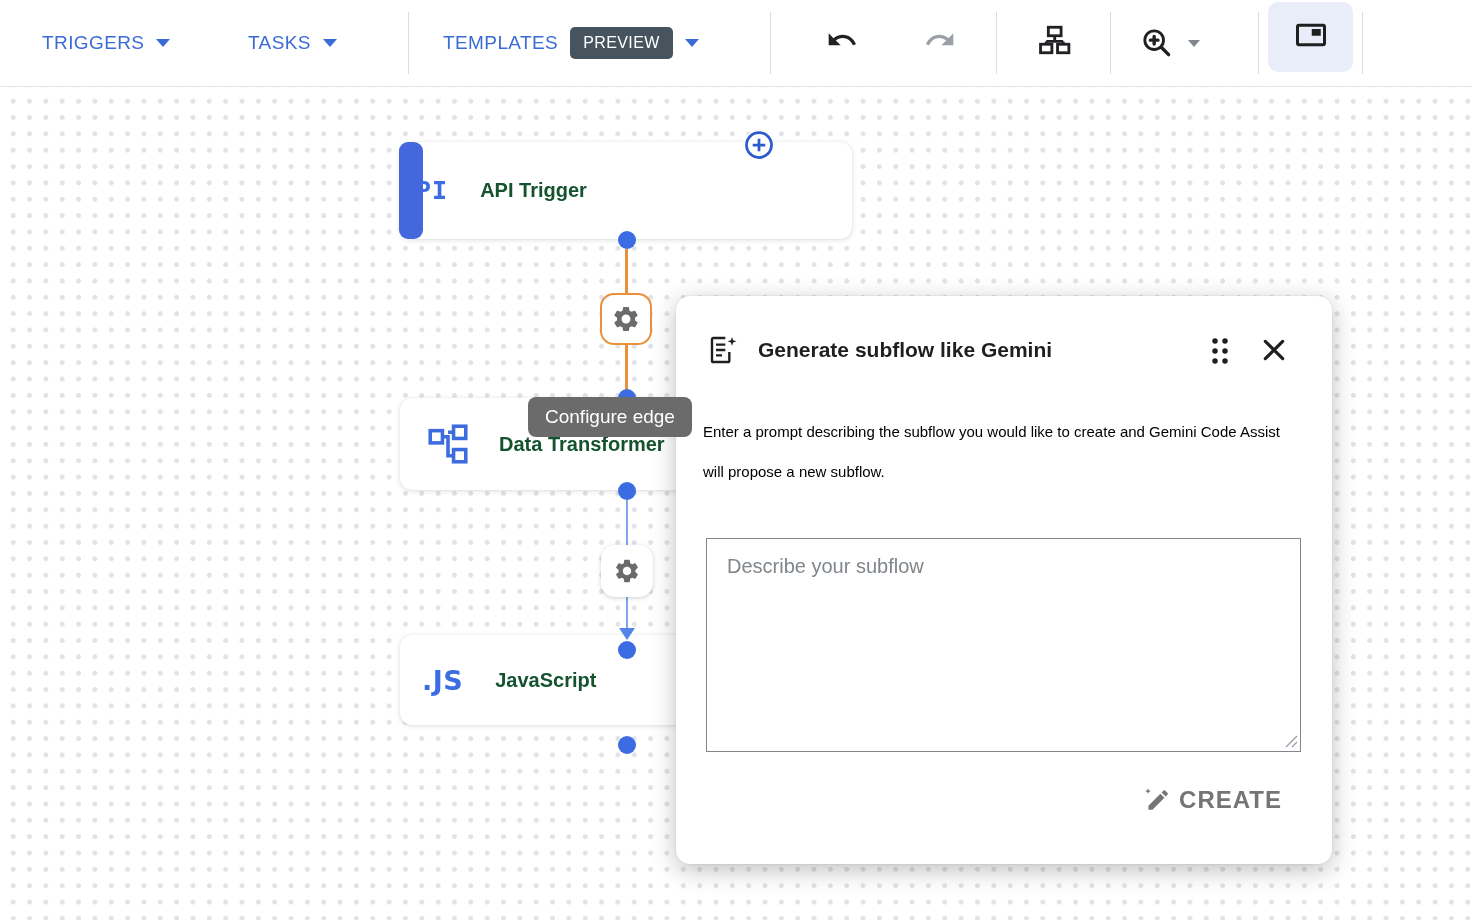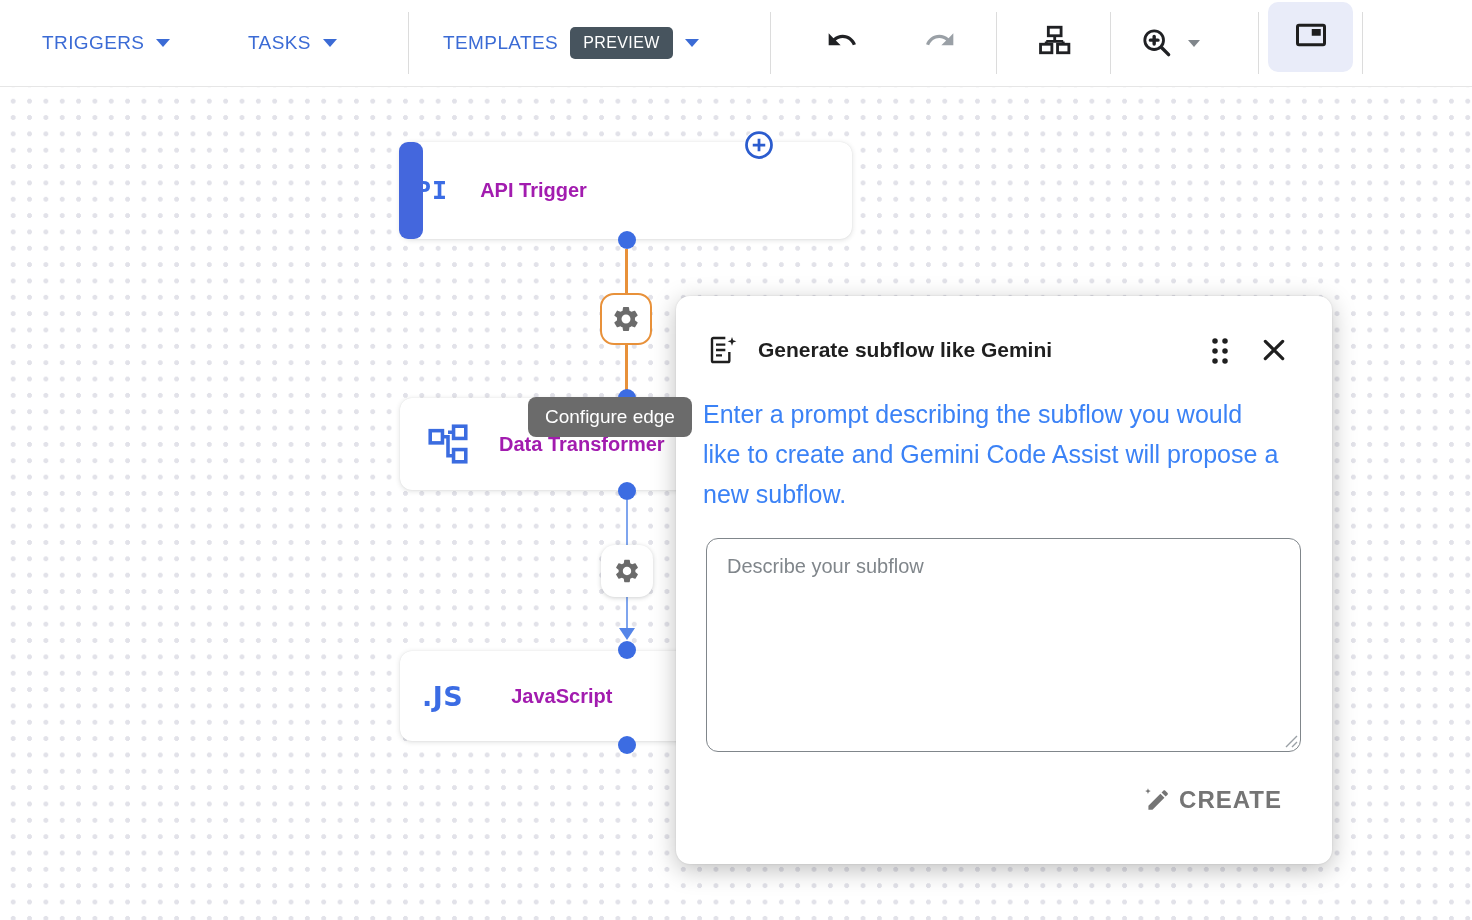--- a/index.html
+++ b/index.html
@@ -28,21 +28,21 @@
 
   
   .canvas { position:absolute; left:0; top:87px; width:1472px; height:833px;
             background-color:#fff;
             background-image:radial-gradient(circle, #e2e2e9 2.2px, transparent 2.4px);
             background-size:16.35px 16.35px; background-position:5px 6px; }
 
   .node { position:absolute; background:#fff; border-radius:12px;
           box-shadow:0 1px 5px rgba(60,64,67,.18), 0 0 1px rgba(60,64,67,.12);
           display:flex; align-items:center; cursor:pointer; }
-  .node-label { font-size:20px; font-weight:700; color:#a21caf; white-space:nowrap; }
+  .node-label { font-size:20px; font-weight:700; color:#14532d; white-space:nowrap; }
 
   .api-bar { position:absolute; left:399px; top:142px; width:24px; height:97px;
              background:#4467dd; border-radius:9px; z-index:3; }
   .api-badge { font-family:"DejaVu Sans Mono", monospace; font-weight:700; font-size:25px;
                color:#3b6ce4; letter-spacing:1px; }
   .js-badge { font-family:"DejaVu Sans", sans-serif; font-weight:800; font-size:27px;
               color:#3b6ce4; letter-spacing:.5px; }
 
   .conn-dot { position:absolute; width:18px; height:18px; border-radius:50%;
               background:#3c6ce2; z-index:4; cursor:pointer; }
@@ -64,24 +64,24 @@
               color:#2b5cce; cursor:pointer; z-index:6; background:#fff; border-radius:50%; }
 
   
   .dialog { position:absolute; left:676px; top:296px; width:656px; height:568px;
             background:#fff; border-radius:14px; z-index:30;
             box-shadow:0 6px 24px rgba(0,0,0,.25), 0 0 2px rgba(0,0,0,.12); }
   .dlg-icon { position:absolute; left:30px; top:38px; width:32px; height:32px; color:#1f1f1f; }
   .dlg-title { position:absolute; left:82px; top:42px; font-size:21px; font-weight:700; color:#1f1f1f; }
   .dlg-drag { position:absolute; left:532px; top:40px; width:24px; height:30px; color:#1f1f1f; cursor:grab; }
   .dlg-close { position:absolute; left:582px; top:38px; width:32px; height:32px; color:#1f1f1f; cursor:pointer; }
-  .dlg-desc { position:absolute; left:27px; top:98px; width:582px; font-size:25px;
-              line-height:40px; color:#3b82f6; }
+  .dlg-desc { position:absolute; left:27px; top:116px; width:582px; font-size:15px;
+              line-height:40px; color:#000000; }
   .dlg-textarea { position:absolute; left:30px; top:242px; width:595px; height:214px;
-                  border:1px solid #80868b; border-radius:12px; resize:none; outline:none;
+                  border:1px solid #80868b; border-radius:0; resize:none; outline:none;
                   font-family:"Liberation Sans", sans-serif; font-size:20px; color:#1f1f1f;
                   padding:16px 20px; }
   .dlg-textarea::placeholder { color:#80868b; }
   .resize-grip { position:absolute; left:608px; top:438px; pointer-events:none; }
   .create-btn { position:absolute; right:50px; bottom:46px; height:36px; display:flex;
                 align-items:center; gap:10px; color:#757575; cursor:pointer; }
   .create-label { font-size:24px; font-weight:700; letter-spacing:1px; color:#757575; }
 </style>
 </head>
 <body>
@@ -207,21 +207,21 @@
     </div>
     <div class="conn-dot" style="left:618px; top:395px"></div>
 
     <div class="gear-box" style="left:601px; top:458px">
       <svg width="28" height="28" viewBox="0 0 24 24" fill="currentColor">
         <path d="M19.14 12.94c.04-.3.06-.61.06-.94 0-.32-.02-.64-.07-.94l2.03-1.58c.18-.14.23-.41.12-.61l-1.92-3.32c-.12-.22-.37-.29-.59-.22l-2.39.96c-.5-.38-1.03-.7-1.62-.94l-.36-2.54c-.04-.24-.24-.41-.48-.41h-3.84c-.24 0-.43.17-.47.41l-.36 2.54c-.59.24-1.13.57-1.62.94l-2.39-.96c-.22-.08-.47 0-.59.22L2.74 8.87c-.12.21-.08.47.12.61l2.03 1.58c-.05.3-.09.63-.09.94s.02.64.07.94l-2.03 1.58c-.18.14-.23.41-.12.61l1.92 3.32c.12.22.37.29.59.22l2.39-.96c.5.38 1.03.7 1.62.94l.36 2.54c.05.24.24.41.48.41h3.84c.24 0 .44-.17.47-.41l.36-2.54c.59-.24 1.13-.56 1.62-.94l2.39.96c.22.08.47 0 .59-.22l1.92-3.32c.12-.22.07-.47-.12-.61l-2.01-1.58zM12 15.6c-1.98 0-3.6-1.62-3.6-3.6s1.62-3.6 3.6-3.6 3.6 1.62 3.6 3.6-1.62 3.6-3.6 3.6z"></path>
       </svg>
     </div>
 
     <div class="conn-dot" style="left:618px; top:554px"></div>
-    <div class="node" style="left:400px; top:564px; width:452px; height:90px; padding-left:22px; gap:48px">
+    <div class="node" style="left:400px; top:548px; width:452px; height:90px; padding-left:22px; gap:32px">
       <span class="js-badge">.JS</span>
       <span class="node-label">JavaScript</span>
     </div>
     <div class="conn-dot" style="left:618px; top:649px"></div>
   </div>
 
   <div class="dialog">
     <span class="dlg-icon">
       <svg width="32" height="32" viewBox="0 0 24 24" fill="none" stroke="currentColor" stroke-width="1.8">
         <path d="M17.5 13.5V20c0 .55-.45 1-1 1h-11c-.55 0-1-.45-1-1V4c0-.55.45-1 1-1h9"></path>

